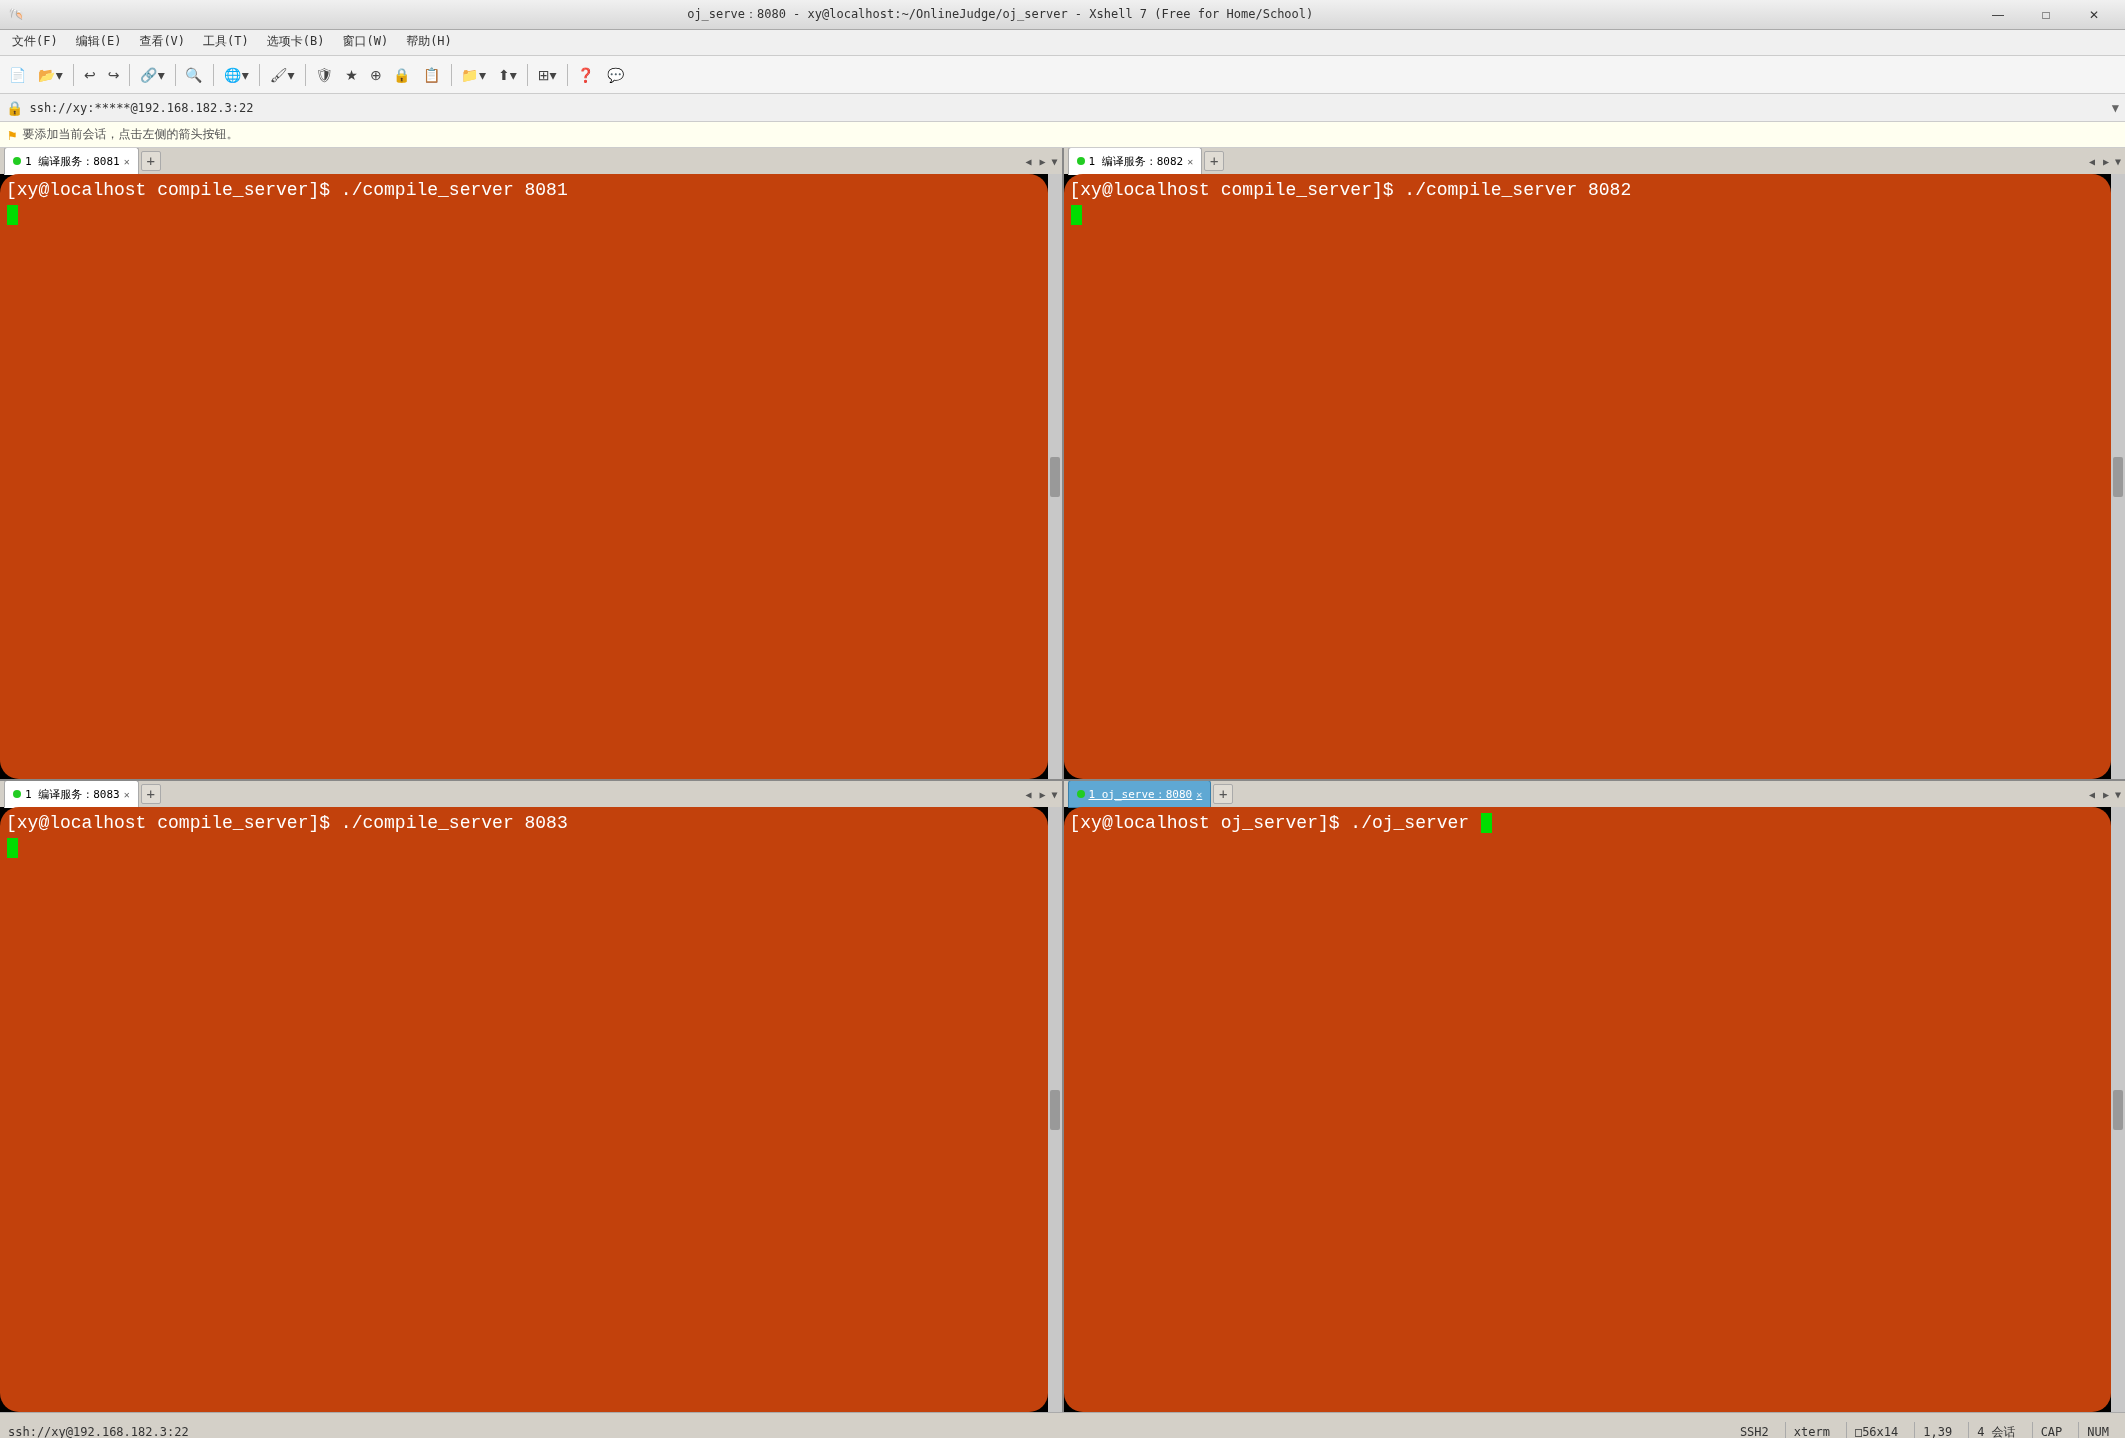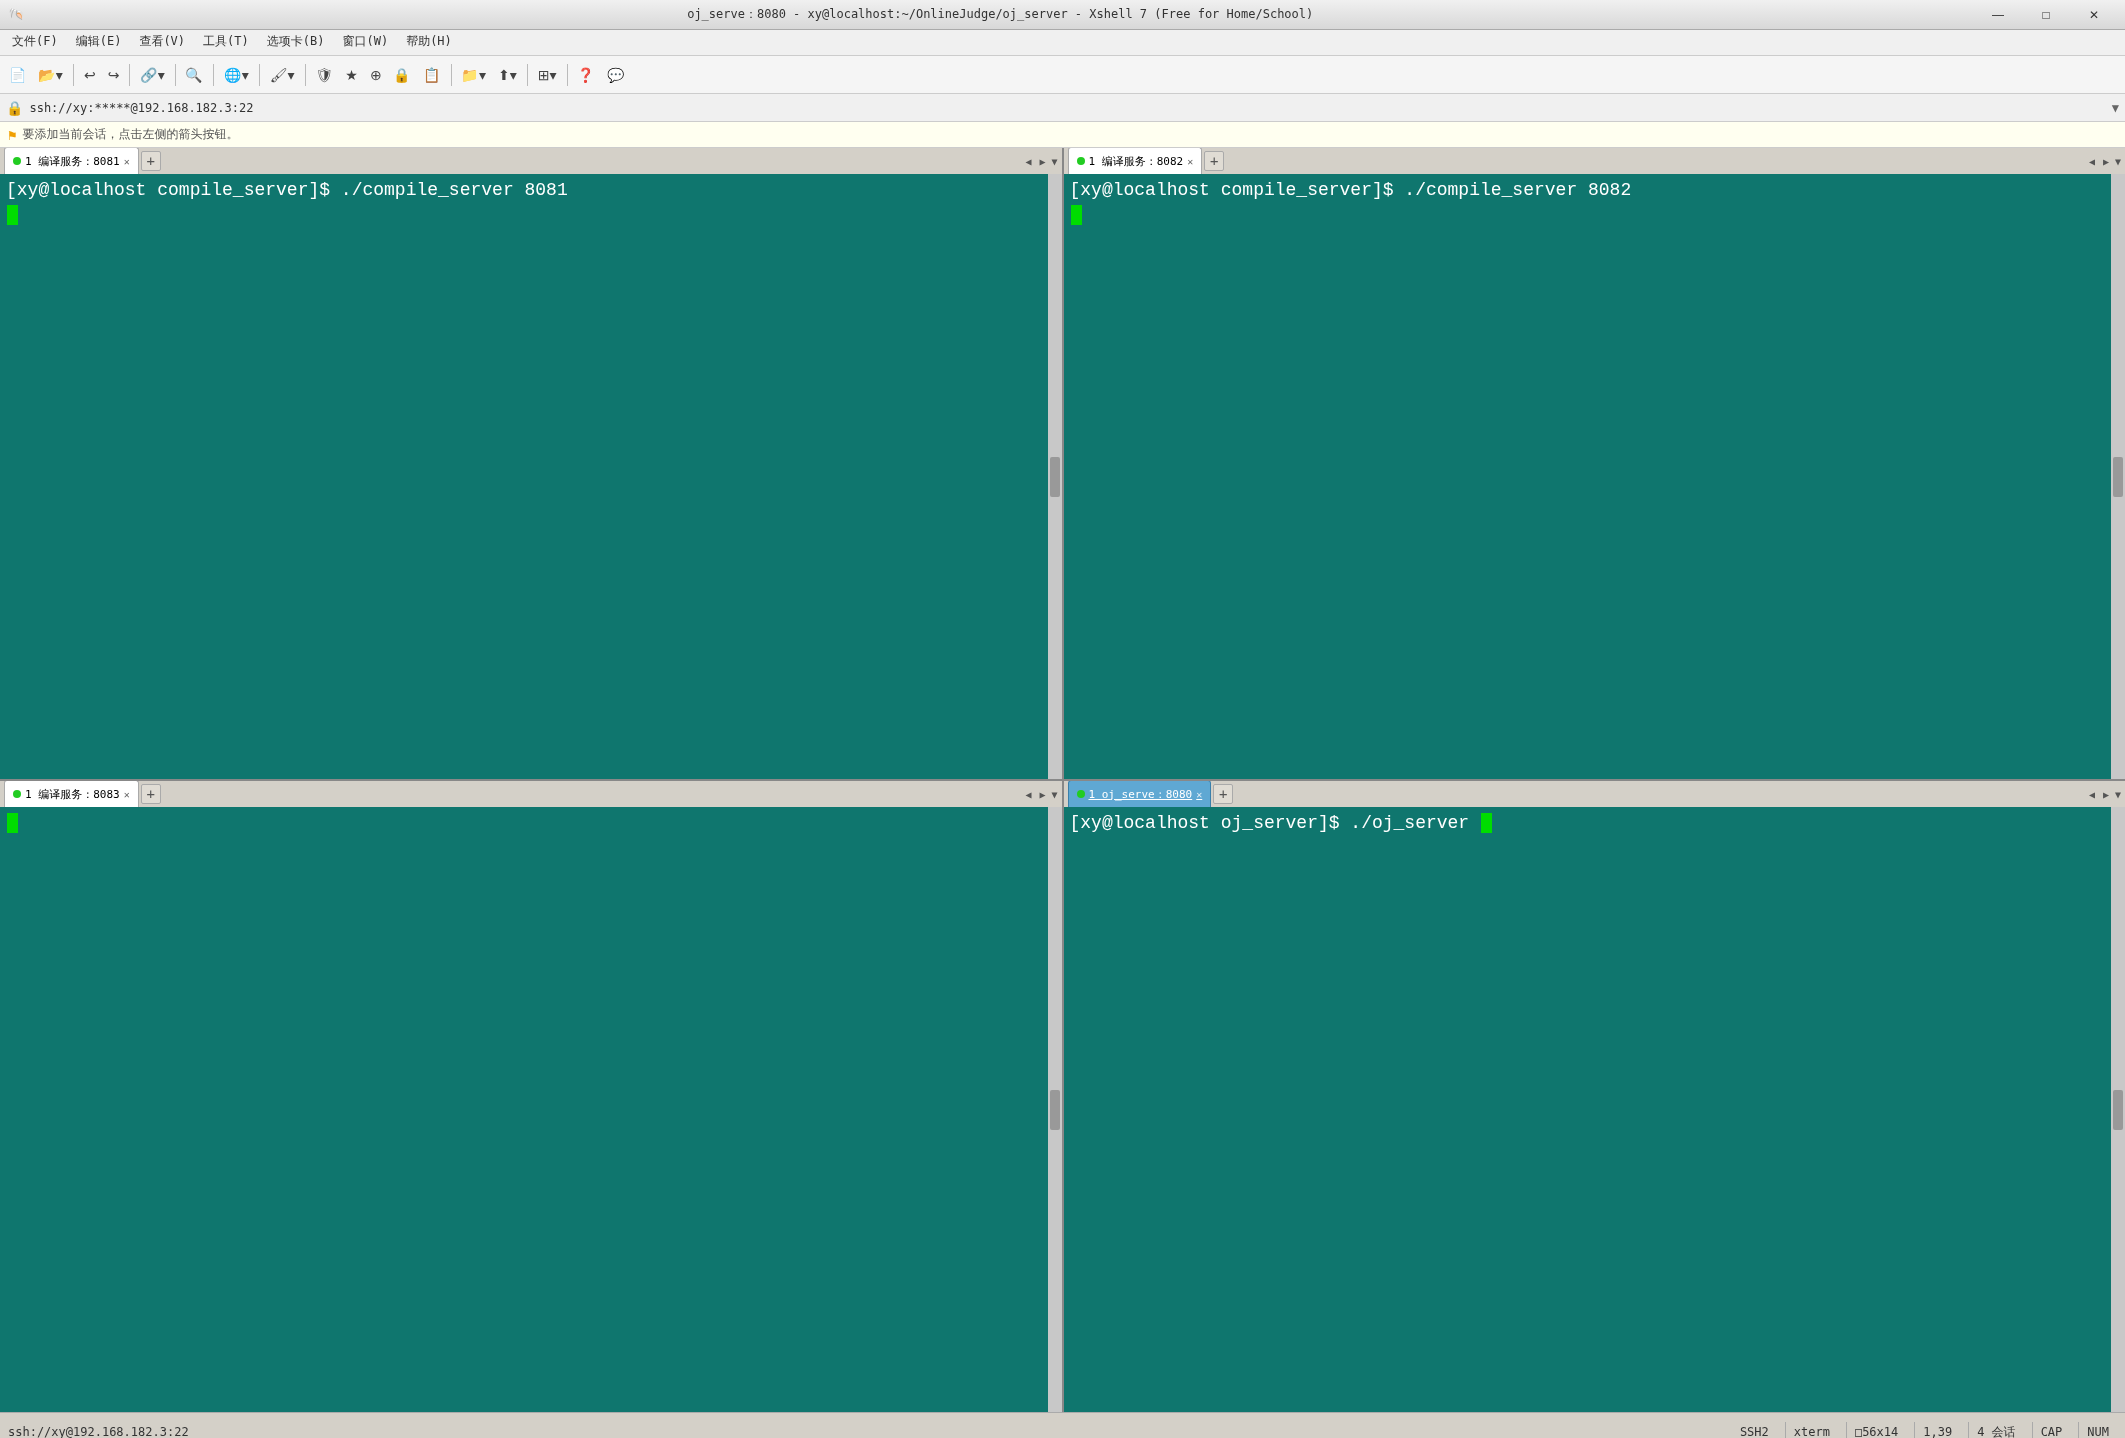--- a/index.html
+++ b/index.html
@@ -232,27 +232,28 @@
     }
     .pane-scrollbar-btn {
       font-size: 10px;
       color: #555;
       cursor: pointer;
     }
 
     
     .terminal-content {
       flex: 1;
-      background: #0f766e;
+      background: #c2410c;
       padding: 4px 6px;
       font-family: 'Courier New', 'Lucida Console', monospace;
       font-size: 18px;
       color: #fff;
       position: relative;
       overflow: hidden;
+      border-radius: 19px;
     }
     .terminal-line {
       line-height: 1.4;
       white-space: pre;
     }
     .cursor-block {
       display: inline-block;
       width: 11px;
       height: 20px;
       background: #00dd00;
@@ -437,20 +438,21 @@
         <div class="tab-add">+</div>
       </div>
       <div class="pane-tab-right">
         <span class="pane-nav-btn">◀</span>
         <span class="pane-nav-btn">▶</span>
         <span class="pane-scrollbar-btn">▼</span>
       </div>
     </div>
     <div class="pane-inner">
       <div class="terminal-content">
+        <div class="terminal-line">[xy@localhost compile_server]$ ./compile_server 8083</div>
         <div class="terminal-line"><span class="cursor-block"></span></div>
       </div>
       <div class="pane-scroll-track">
         <div class="pane-scroll-thumb"></div>
       </div>
     </div>
   </div>
 
   <div class="terminal-pane">
     <div class="pane-tab-bar">

